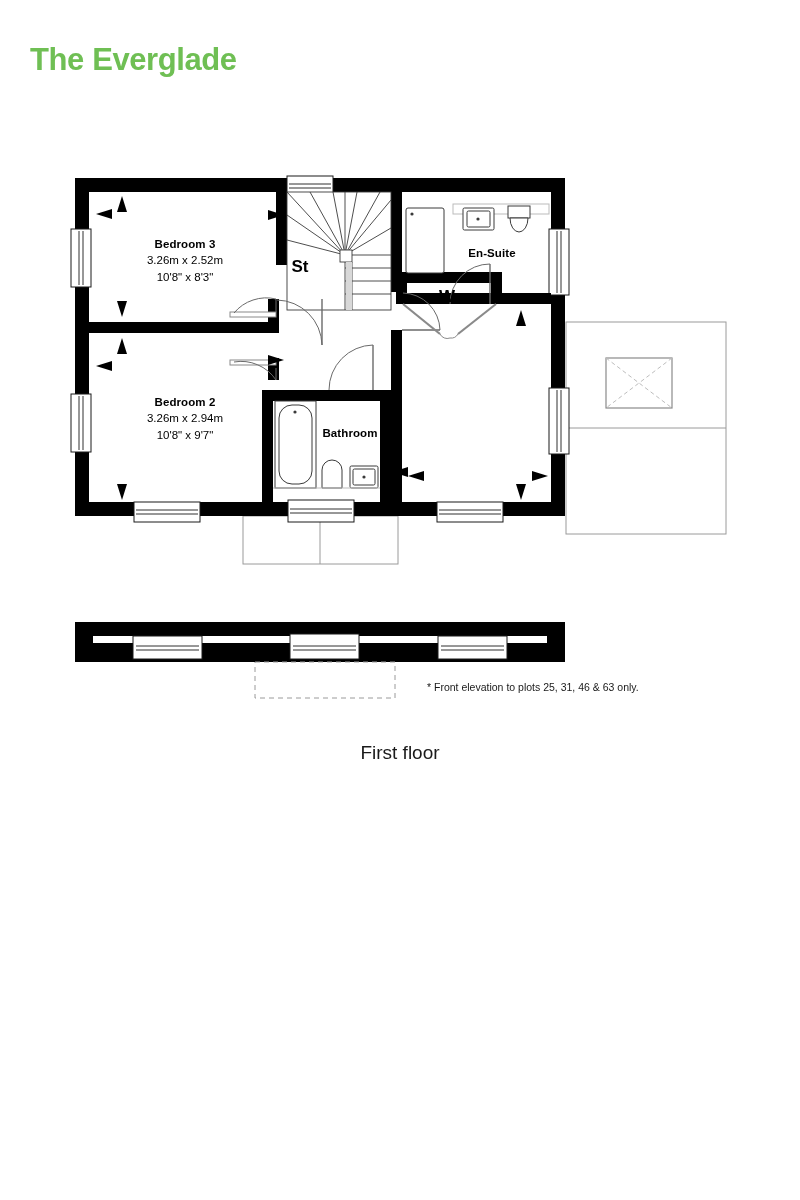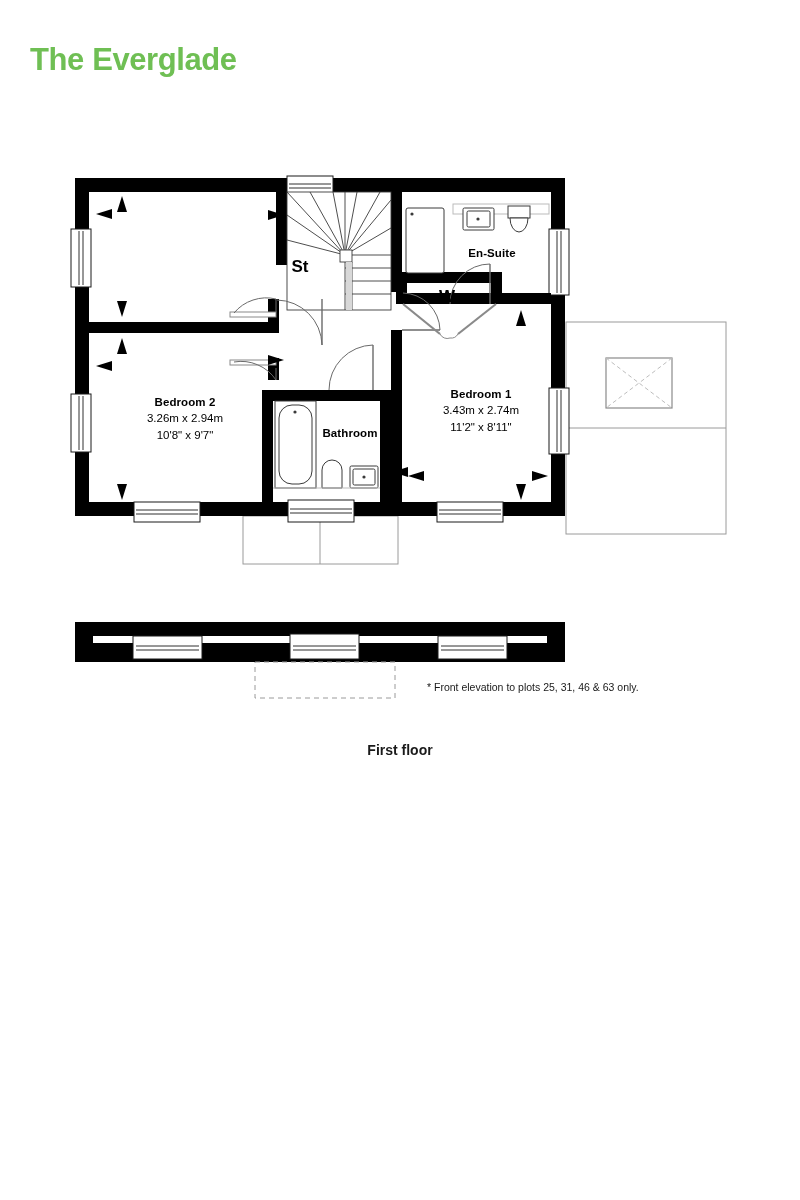--- a/index.html
+++ b/index.html
@@ -37,23 +37,22 @@
     height: 800px;
   }
 
   
   #floor-caption {
     position: absolute;
     left: 0;
     top: 742px;
     width: 800px;
     text-align: center;
-    font-size: 14px;
+    font-size: 19px;
     color: #1a1a1a;
-    font-weight: bold;
   }
 
   
   #elevation-note {
     position: absolute;
     left: 406px;
     top: 681px;
     font-size: 10.5px;
     color: #1a1a1a;
     white-space: nowrap;
@@ -369,32 +368,32 @@
         <line x1="441" y1="650" x2="504" y2="650" stroke="#1a1a1a" stroke-width="0.9"></line>
       </g>
     </g>
 
     <rect x="255" y="662" width="140" height="36" fill="none" stroke="#9a9a9a" stroke-width="1" stroke-dasharray="5 4"></rect>
   </g>
 
 </svg>
 
   
+  <div class="room-label" style="left:115px; top:236px; width:140px;">
+    <span class="rm-name">Bedroom 3</span>
+    <span class="rm-dim">3.26m x 2.52m</span>
+    <span class="rm-dim">10'8" x 8'3"</span>
+  </div>
 
   <div class="room-label" style="left:115px; top:394px; width:140px;">
     <span class="rm-name">Bedroom 2</span>
     <span class="rm-dim">3.26m x 2.94m</span>
     <span class="rm-dim">10'8" x 9'7"</span>
   </div>
 
-  <div class="room-label" style="left:411px; top:386px; width:140px;">
-    <span class="rm-name">Bedroom 1</span>
-    <span class="rm-dim">3.43m x 2.74m</span>
-    <span class="rm-dim">11'2" x 8'11"</span>
-  </div>
 
   <div class="room-label" style="left:288px; top:425px; width:124px;">
     <span class="rm-name">Bathroom</span>
   </div>
 
   <div class="room-label" style="left:434px; top:245px; width:116px;">
     <span class="rm-name">En-Suite</span>
   </div>
 
   <div class="tiny-label" style="left:280px; top:257px; width:40px;">St</div>

